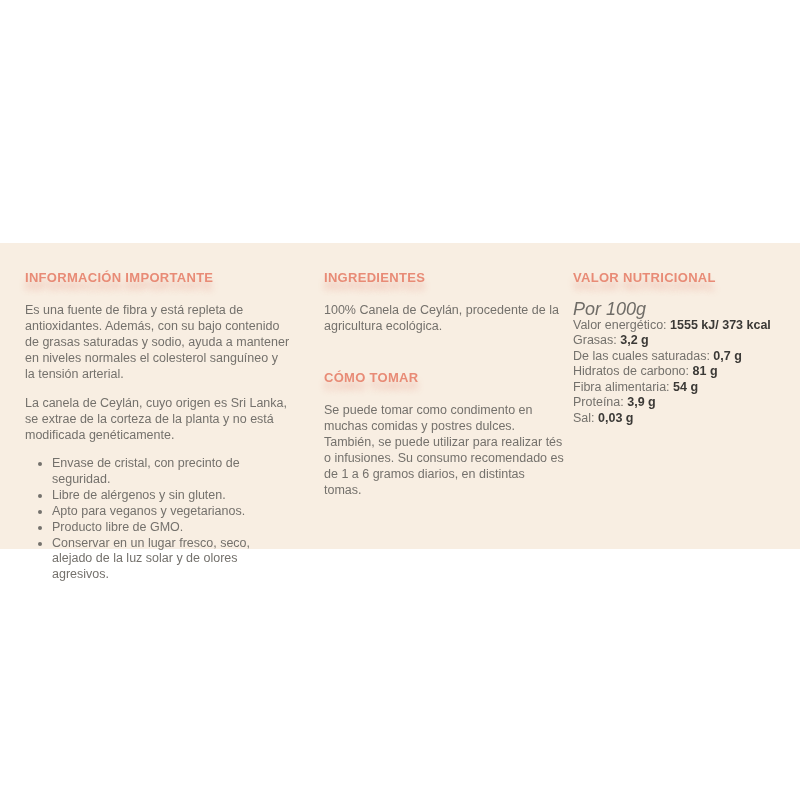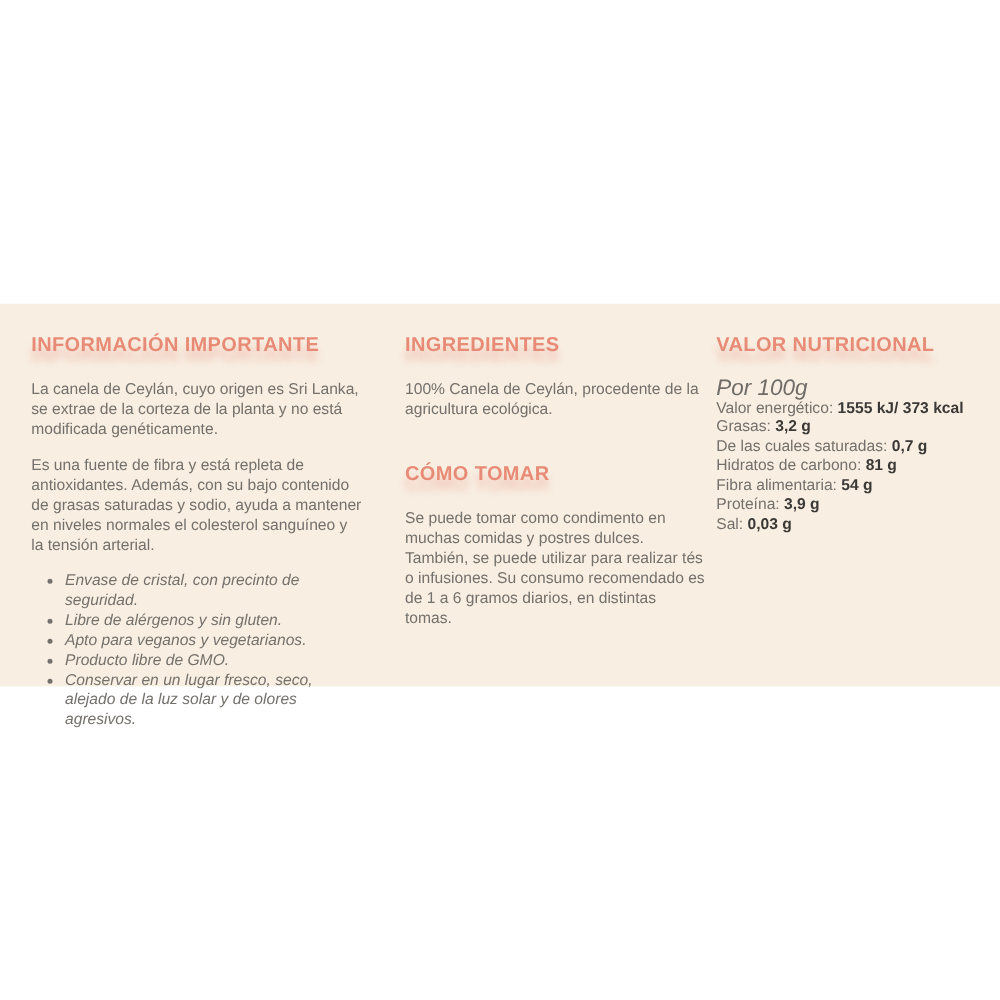--- a/index.html
+++ b/index.html
@@ -30,21 +30,21 @@
     position: absolute;
     top: 25px;
   }
 
   .col-info      { left: 25px;  width: 266px; }
   .col-middle    { left: 324px; width: 240px; }
   .col-nutrition { left: 573px; width: 200px; }
 
   .heading {
     display: inline-block;
-    font-size: 16px;
+    font-size: 13px;
     font-weight: 700;
     letter-spacing: 0.3px;
     color: #e88b76;
     text-shadow: 0 8px 6px rgba(232, 139, 118, 0.42);
     margin-bottom: 17px;
   }
 
   .heading-secondary {
     margin-top: 23px;
   }
@@ -55,21 +55,20 @@
     color: #74716c;
     margin-bottom: 13px;
   }
 
   .body-text:last-child { margin-bottom: 0; }
 
   ul.notes {
     margin-top: 1px;
     padding-left: 27px;
     list-style: disc;
-    font-style: italic;
   }
 
   ul.notes li {
     font-size: 12.5px;
     line-height: 15.5px;
     color: #74716c;
     margin-bottom: 0.5px;
   }
 
   .serving-note {
@@ -94,22 +93,22 @@
 </style>
 </head>
 <body>
 
 <div class="page">
 
   <div class="panel">
 
     <section class="col col-info">
       <span class="heading">INFORMACIÓN IMPORTANTE</span>
+      <p class="body-text">Es una fuente de fibra y está repleta de antioxidantes. Además, con su bajo contenido de grasas saturadas y sodio, ayuda a mantener en niveles normales el colesterol sanguíneo y la tensión arterial.</p>
       <p class="body-text">La canela de Ceylán, cuyo origen es Sri Lanka, se extrae de la corteza de la planta y no está modificada genéticamente.</p>
-      <p class="body-text">Es una fuente de fibra y está repleta de antioxidantes. Además, con su bajo contenido de grasas saturadas y sodio, ayuda a mantener en niveles normales el colesterol sanguíneo y la tensión arterial.</p>
       <ul class="notes">
           <li>Envase de cristal, con precinto de seguridad.</li>
           <li>Libre de alérgenos y sin gluten.</li>
           <li>Apto para veganos y vegetarianos.</li>
           <li>Producto libre de GMO.</li>
           <li>Conservar en un lugar fresco, seco, alejado de la luz solar y de olores agresivos.</li>
         </ul>
     </section>
 
     <section class="col col-middle">

